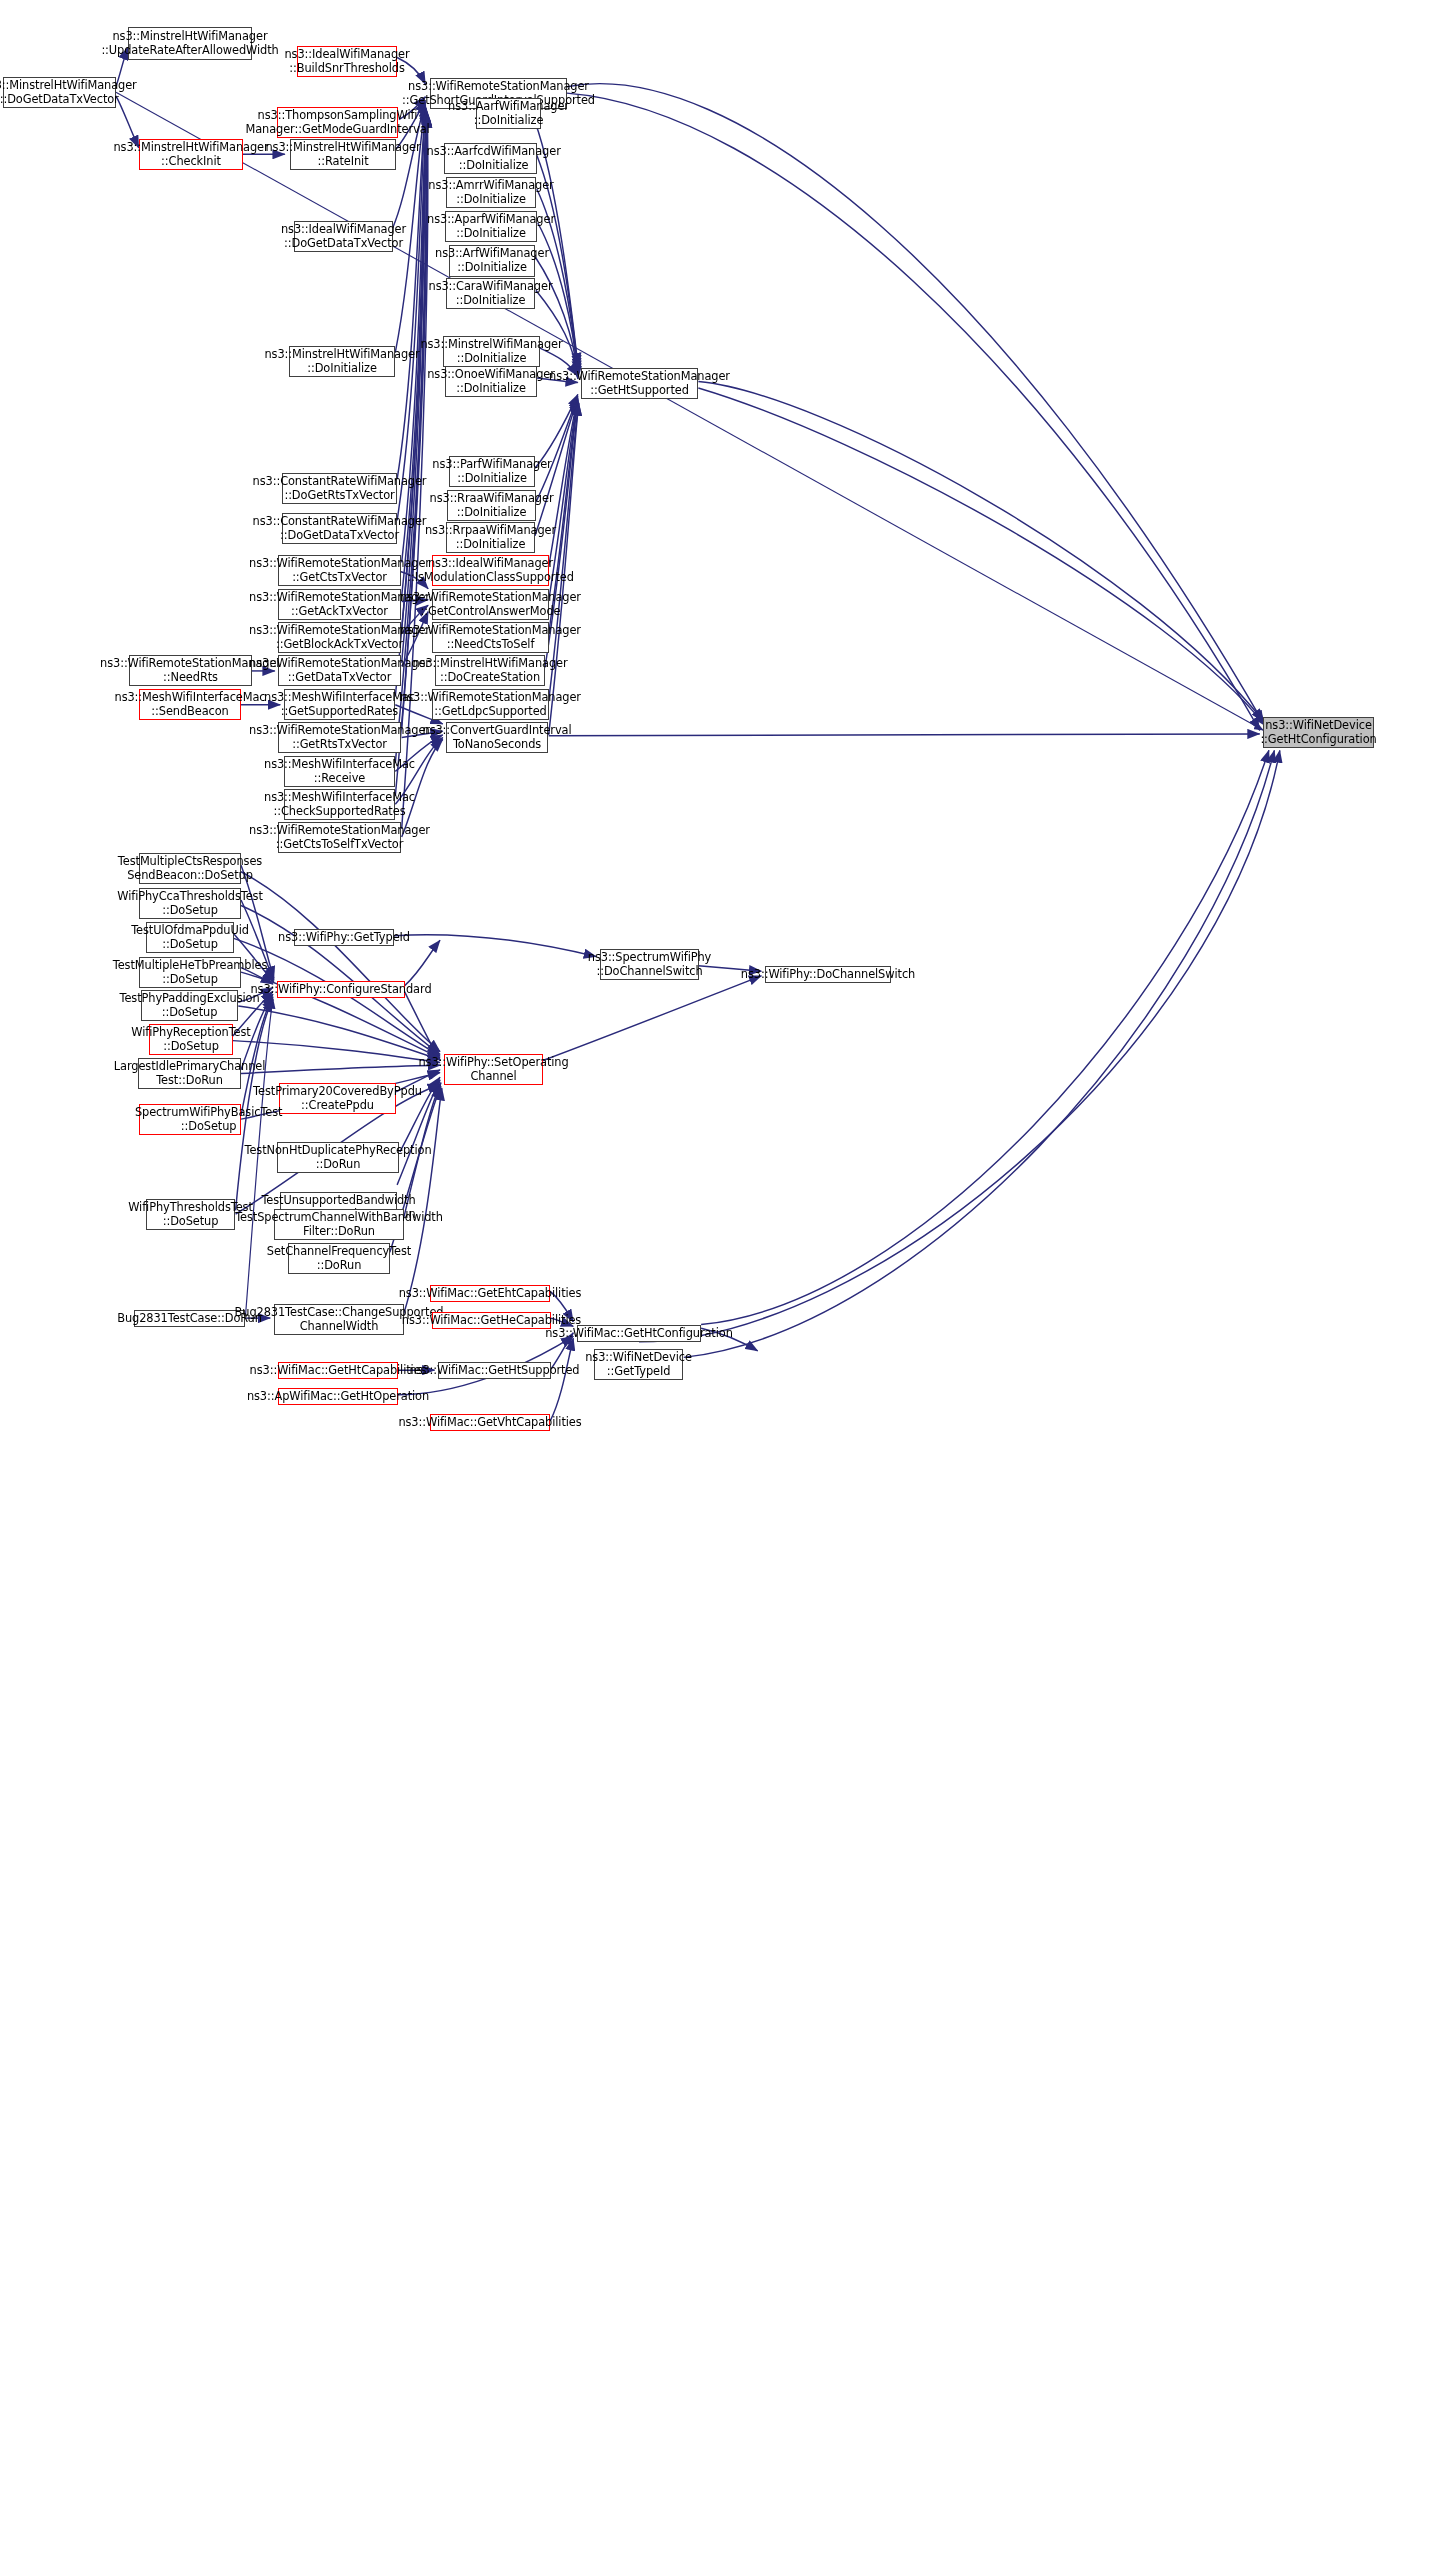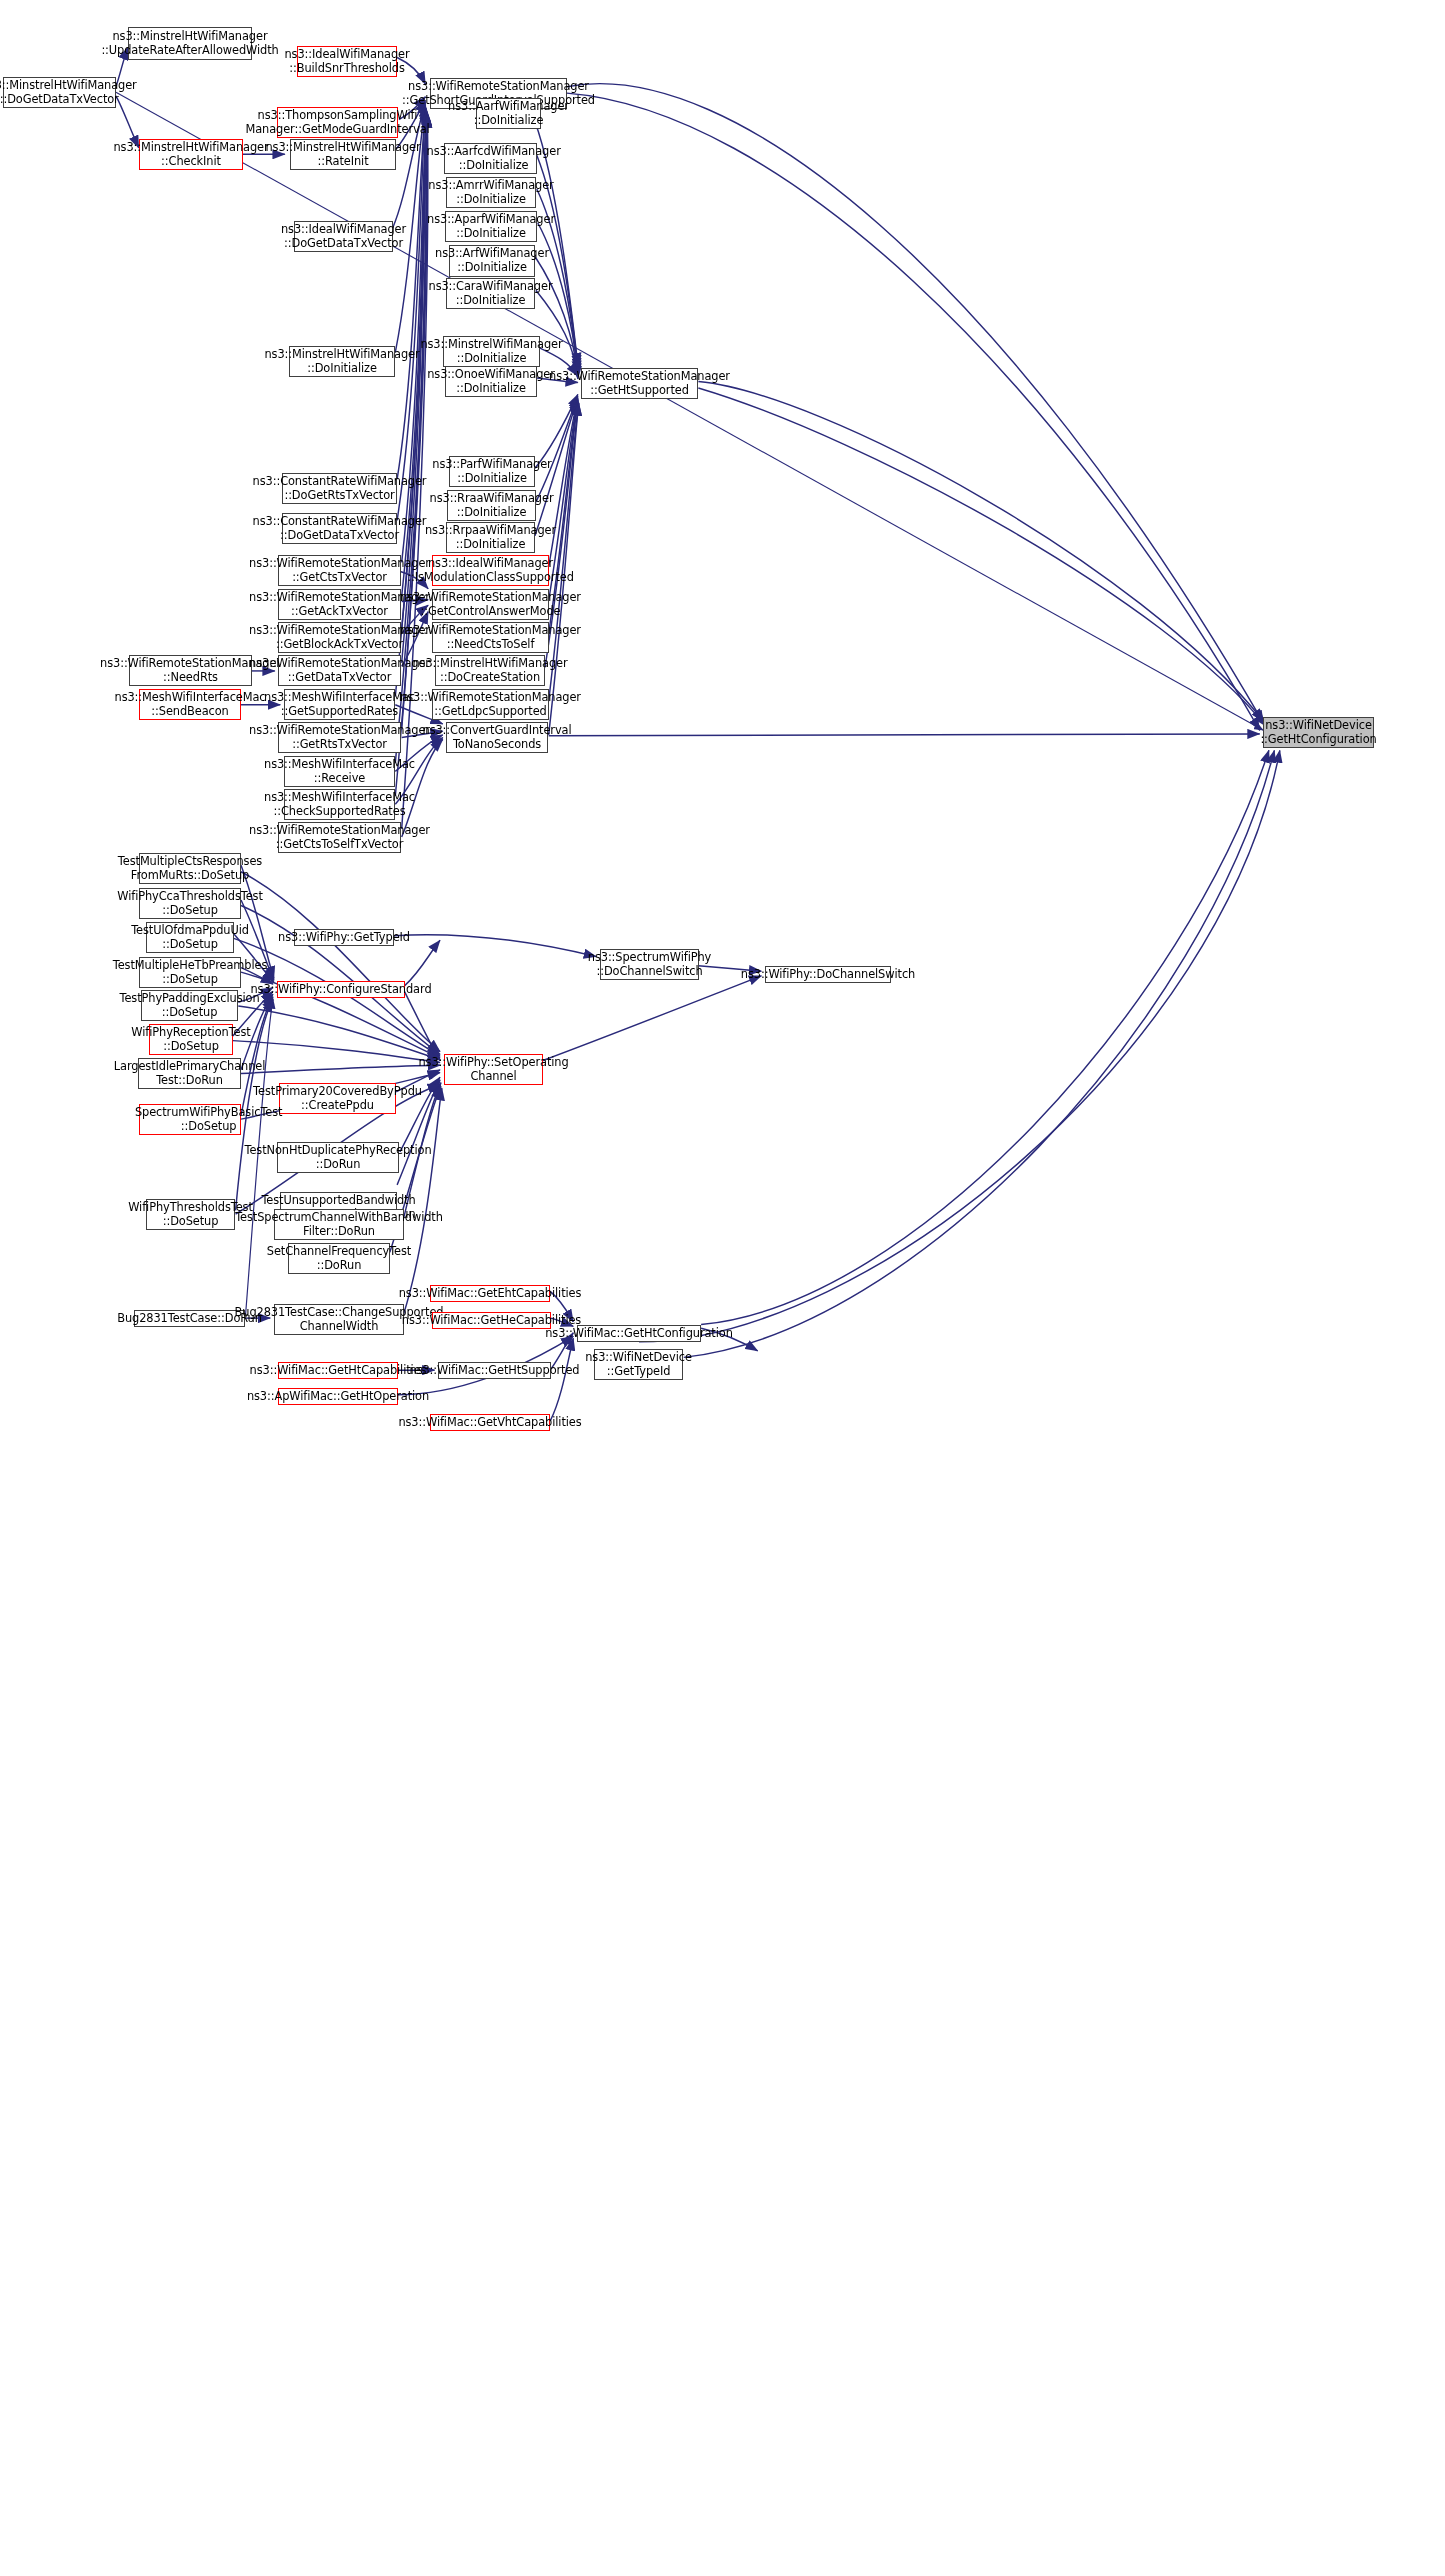--- a/index.html
+++ b/index.html
@@ -211,21 +211,21 @@
 ToNanoSeconds</div>
     <div class="node" style="left: 278px; top: 722px; width: 123px; height: 31px;">ns3::WifiRemoteStationManager
 ::GetRtsTxVector</div>
     <div class="node" style="left: 284px; top: 756px; width: 111px; height: 31px;">ns3::MeshWifiInterfaceMac
 ::Receive</div>
     <div class="node" style="left: 284px; top: 789px; width: 111px; height: 31px;">ns3::MeshWifiInterfaceMac
 ::CheckSupportedRates</div>
     <div class="node" style="left: 278px; top: 822px; width: 123px; height: 31px;">ns3::WifiRemoteStationManager
 ::GetCtsToSelfTxVector</div>
     <div class="node" style="left: 139px; top: 853px; width: 102px; height: 31px;">TestMultipleCtsResponses
-FromMuRts::DoSetup</div>
+SendBeacon::DoSetup</div>
     <div class="node" style="left: 139px; top: 888px; width: 102px; height: 31px;">WifiPhyCcaThresholdsTest
 ::DoSetup</div>
     <div class="node" style="left: 146px; top: 922px; width: 88px; height: 31px;">TestUlOfdmaPpduUid
 ::DoSetup</div>
     <div class="node" style="left: 294px; top: 929px; width: 100px; height: 17.3px;">ns3::WifiPhy::GetTypeId</div>
     <div class="node" style="left: 600px; top: 949px; width: 99px; height: 31px;">ns3::SpectrumWifiPhy
 ::DoChannelSwitch</div>
     <div class="node" style="left: 139px; top: 957px; width: 102px; height: 31px;">TestMultipleHeTbPreambles
 ::DoSetup</div>
     <div class="node" style="left: 765px; top: 966px; width: 126px; height: 17.3px;">ns3::WifiPhy::DoChannelSwitch</div>

